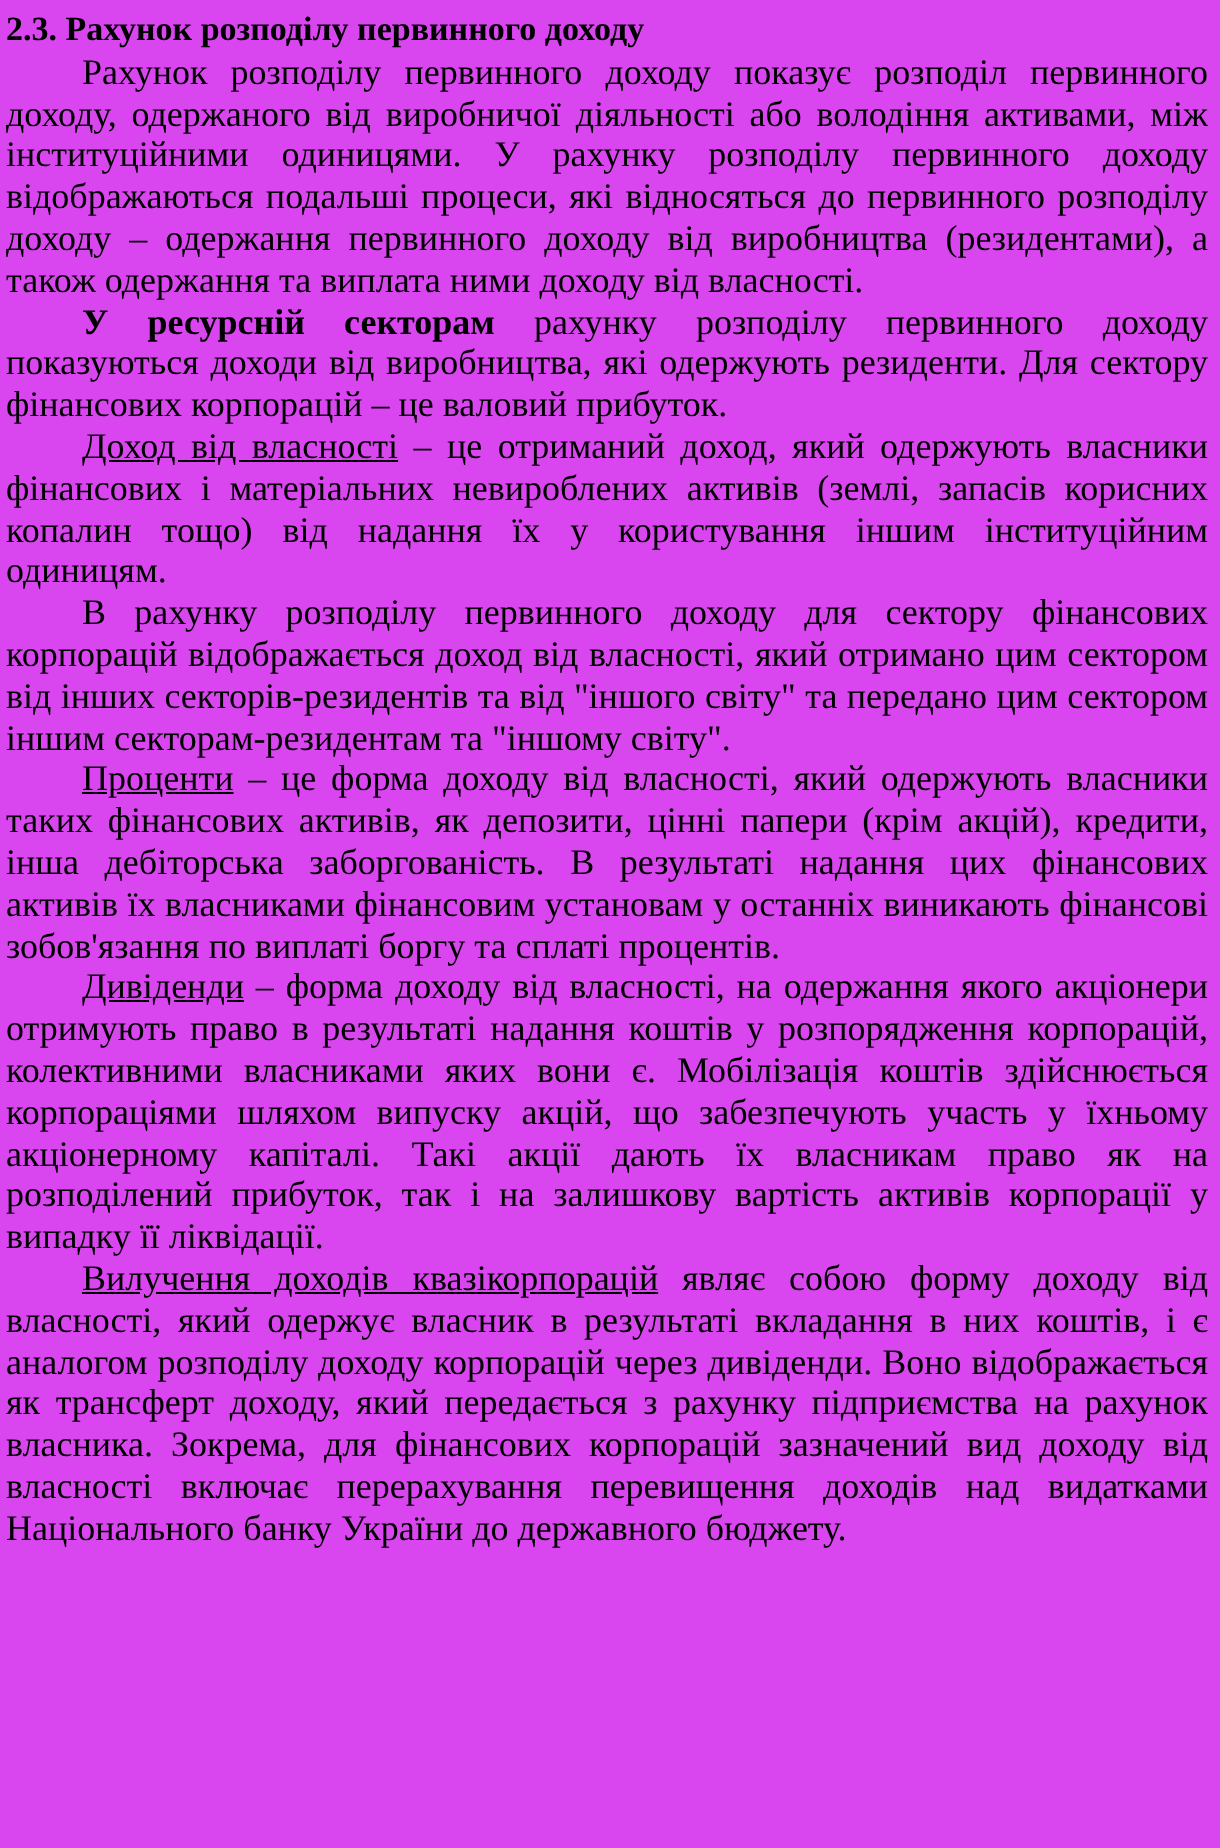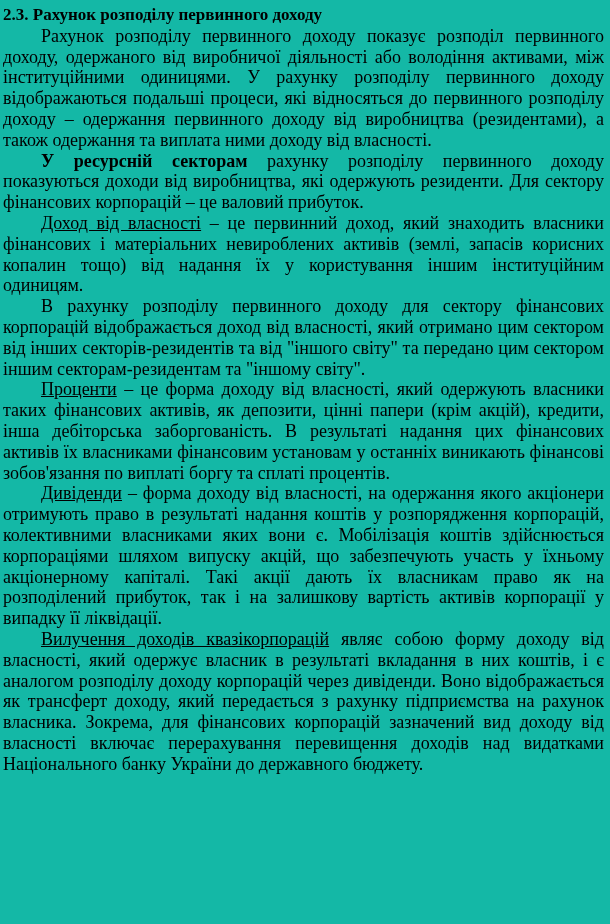--- a/index.html
+++ b/index.html
@@ -12,21 +12,21 @@
     height: 924px;
     overflow: hidden;
     color: #000000;
     font-family: "Liberation Serif", serif;
   }
   .page {
     box-sizing: border-box;
     width: 610px;
     height: 924px;
     padding: 5px 6px 0 3px;
-    background: #14b8a6;
+    background: #d946ef;
   }
   h1.doc-heading {
     margin: 0;
     font-size: 17px;
     line-height: 20.8px;
     font-weight: bold;
     text-align: left;
   }
   p.doc-par {
     margin: 0;
@@ -44,21 +44,21 @@
 <div class="page">
 
   <h1 class="doc-heading">2.3. Рахунок розподілу первинного доходу</h1>
 
   <p class="doc-par"><span>Рахунок розподілу первинного доходу показує розподіл первинного доходу, одержаного від виробничої діяльності або володіння активами, між інституційними одиницями. У рахунку розподілу первинного доходу відображаються подальші процеси, які відносяться до первинного розподілу доходу – одержання первинного доходу від виробництва (резидентами), а також одержання та виплата ними доходу від власності.</span></p>
 
   <p class="doc-par"><span class="lead-b">У ресурсній секторам</span><span> рахунку розподілу первинного доходу показуються доходи від виробництва, які одержують резиденти. Для сектору фінансових корпорацій – це валовий прибуток.</span></p>
 
 
 
-  <p class="doc-par"><span class="lead-u">Доход від власності</span><span> – це первинний доход, який знаходить власники фінансових і матеріальних невироблених активів (землі, запасів корисних копалин тощо) від надання їх у користування іншим інституційним одиницям.</span></p>
+  <p class="doc-par"><span class="lead-u">Доход від власності</span><span> – це отриманий доход, який одержують власники фінансових і матеріальних невироблених активів (землі, запасів корисних копалин тощо) від надання їх у користування іншим інституційним одиницям.</span></p>
 
   <p class="doc-par"><span>В рахунку розподілу первинного доходу для сектору фінансових корпорацій відображається доход від власності, який отримано цим сектором від інших секторів-резидентів та від "іншого світу" та передано цим сектором іншим секторам-резидентам та "іншому світу".</span></p>
 
 
   <p class="doc-par"><span class="lead-u">Проценти</span><span> – це форма доходу від власності, який одержують власники таких фінансових активів, як депозити, цінні папери (крім акцій), кредити, інша дебіторська заборгованість. В результаті надання цих фінансових активів їх власниками фінансовим установам у останніх виникають фінансові зобов'язання по виплаті боргу та сплаті процентів.</span></p>
 
   <p class="doc-par"><span class="lead-u">Дивіденди</span><span> – форма доходу від власності, на одержання якого акціонери отримують право в результаті надання коштів у розпорядження корпорацій, колективними власниками яких вони є. Мобілізація коштів здійснюється корпораціями шляхом випуску акцій, що забезпечують участь у їхньому акціонерному капіталі. Такі акції дають їх власникам право як на розподілений прибуток, так і на залишкову вартість активів корпорації у випадку її ліквідації.</span></p>
 
   <p class="doc-par"><span class="lead-u">Вилучення доходів квазікорпорацій</span><span> являє собою форму доходу від власності, який одержує власник в результаті вкладання в них коштів, і є аналогом розподілу доходу корпорацій через дивіденди. Воно відображається як трансферт доходу, який передається з рахунку підприємства на рахунок власника. Зокрема, для фінансових корпорацій зазначений вид доходу від власності включає перерахування перевищення доходів над видатками Національного банку України до державного бюджету.</span></p>
 

